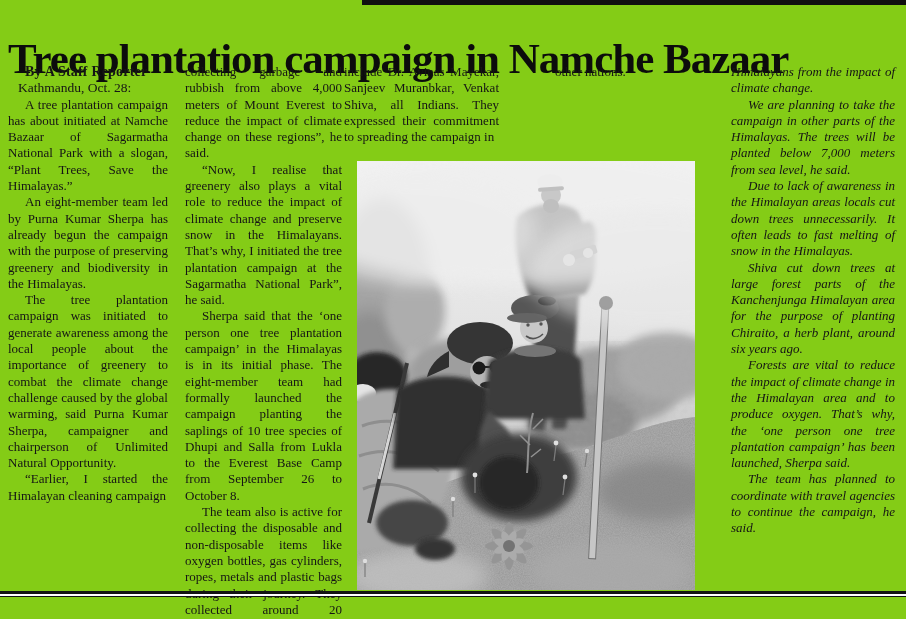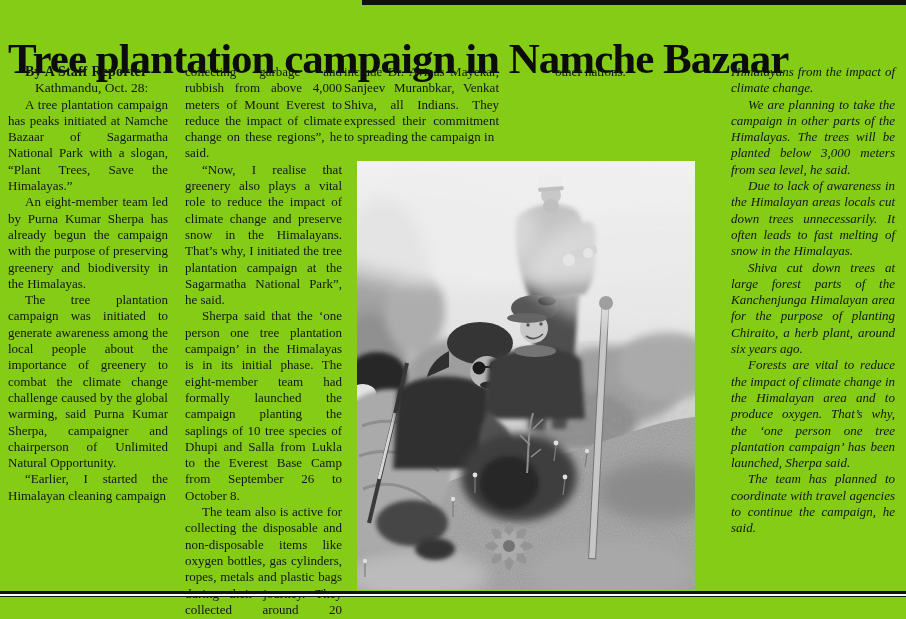--- a/index.html
+++ b/index.html
@@ -5,21 +5,21 @@
   html,body{margin:0;padding:0;background:#ffffff;}
   .page{position:relative;width:906px;height:619px;background:#84cc16;overflow:hidden;
         font-family:"Liberation Serif", serif;color:#151515;}
   .topbar{position:absolute;left:362px;top:0;width:544px;height:5px;background:#101010;}
   .headline{position:absolute;left:8px;top:7px;width:898px;font-weight:bold;
             font-size:43px;letter-spacing:-1px;line-height:1.05;white-space:nowrap;color:#0c0c0c;}
   .col{position:absolute;top:64px;font-size:13px;line-height:16.3px;text-align:justify;}
   .col p{margin:0;}
   .col p.indent{text-indent:17px;}
   .byline{font-weight:bold;font-size:14px;margin-left:17px;letter-spacing:.2px;}
-  .dateline{font-size:13.5px;margin-left:27px;}
+  .dateline{font-size:13.5px;margin-left:10px;}
   #c1{left:8px;width:160px;}
   #c2{left:185px;width:157px;}
   #c3{left:344px;width:155px;}
   #c4{left:555px;width:157px;}
   #c5{left:731px;width:164px;font-style:italic;}
   .photo{position:absolute;left:357px;top:161px;width:338px;height:429px;
          filter:blur(0.45px) contrast(0.97);}
   .photo svg{display:block;}
   .bottomrule{position:absolute;left:0;top:591px;width:906px;height:2px;
               border-top:3px solid #141414;border-bottom:1px solid #141414;background:#ffffff;}
@@ -29,40 +29,40 @@
 
 <div class="page">
 
   <div class="topbar"></div>
 
   <h1 class="headline">Tree plantation campaign in Namche Bazaar</h1>
 
   <div class="col" id="c1">
     <div class="byline">By A Staff Reporter</div>
     <div class="dateline">Kathmandu, Oct. 28:</div>
-  <p class="indent">A tree plantation campaign has peaks initiated at Namche Bazaar of Sagarmatha National Park with a slogan, “Plant Trees, Save the Himalayas.”</p>
+  <p class="indent">A tree plantation campaign has about initiated at Namche Bazaar of Sagarmatha National Park with a slogan, “Plant Trees, Save the Himalayas.”</p>
       <p class="indent">An eight-member team led by Purna Kumar Sherpa has already begun the campaign with the purpose of preserving greenery and biodiversity in the Himalayas.</p>
       <p class="indent">The tree plantation campaign was initiated to generate awareness among the local people about the importance of greenery to combat the climate change challenge caused by the global warming, said Purna Kumar Sherpa, campaigner and chairperson of Unlimited Natural Opportunity.</p>
       <p class="indent">“Earlier, I started the Himalayan cleaning campaign</p>
     </div>
   <div class="col" id="c2">
       <p class="noindent">collecting garbage and rubbish from above 4,000 meters of Mount Everest to reduce the impact of climate change on these regions”, he said.</p>
       <p class="indent">“Now, I realise that greenery also plays a vital role to reduce the impact of climate change and preserve snow in the Himalayans. That’s why, I initiated the tree plantation campaign at the Sagarmatha National Park”, he said.</p>
       <p class="indent">Sherpa said that the ‘one person one tree plantation campaign’ in the Himalayas is in its initial phase. The eight-member team had formally launched the campaign planting the saplings of 10 tree species of Dhupi and Salla from Lukla to the Everest Base Camp from September 26 to October 8.</p>
       <p class="indent">The team also is active for collecting the disposable and non-disposable items like oxygen bottles, gas cylinders, ropes, metals and plastic bags during their journey. They collected around 20 kilograms of garbage.</p>
     </div>
   <div class="col" id="c3">
       <p class="noindent">include Dr. Avinas Mayekar, Sanjeev Muranbkar, Venkat Shiva, all Indians. They expressed their commitment to spreading the campaign in</p>
     </div>
   <div class="col" id="c4">
       <p class="noindent">other nations.</p>
     </div>
   <div class="col" id="c5">
       <p class="noindent">Himalayans from the impact of climate change.</p>
-      <p class="indent">We are planning to take the campaign in other parts of the Himalayas. The trees will be planted below 3,000 meters from sea level, he said.</p>
+      <p class="indent">We are planning to take the campaign in other parts of the Himalayas. The trees will be planted below 7,000 meters from sea level, he said.</p>
       <p class="indent">Due to lack of awareness in the Himalayan areas locals cut down trees unnecessarily. It often leads to fast melting of snow in the Himalayas.</p>
       <p class="indent">Shiva cut down trees at large forest parts of the Kanchenjunga Himalayan area for the purpose of planting Chiraito, a herb plant, around six years ago.</p>
       <p class="indent">Forests are vital to reduce the impact of climate change in the Himalayan area and to produce oxygen. That’s why, the ‘one person one tree plantation campaign’ has been launched, Sherpa said.</p>
       <p class="indent">The team has planned to coordinate with travel agencies to continue the campaign, he said.</p>
     </div>
 
   <div class="photo">
     <svg width="338" height="429" viewBox="0 0 338 429" xmlns="http://www.w3.org/2000/svg">
       <defs>
         <linearGradient id="fogG" x1="0" y1="0" x2="0" y2="1">

